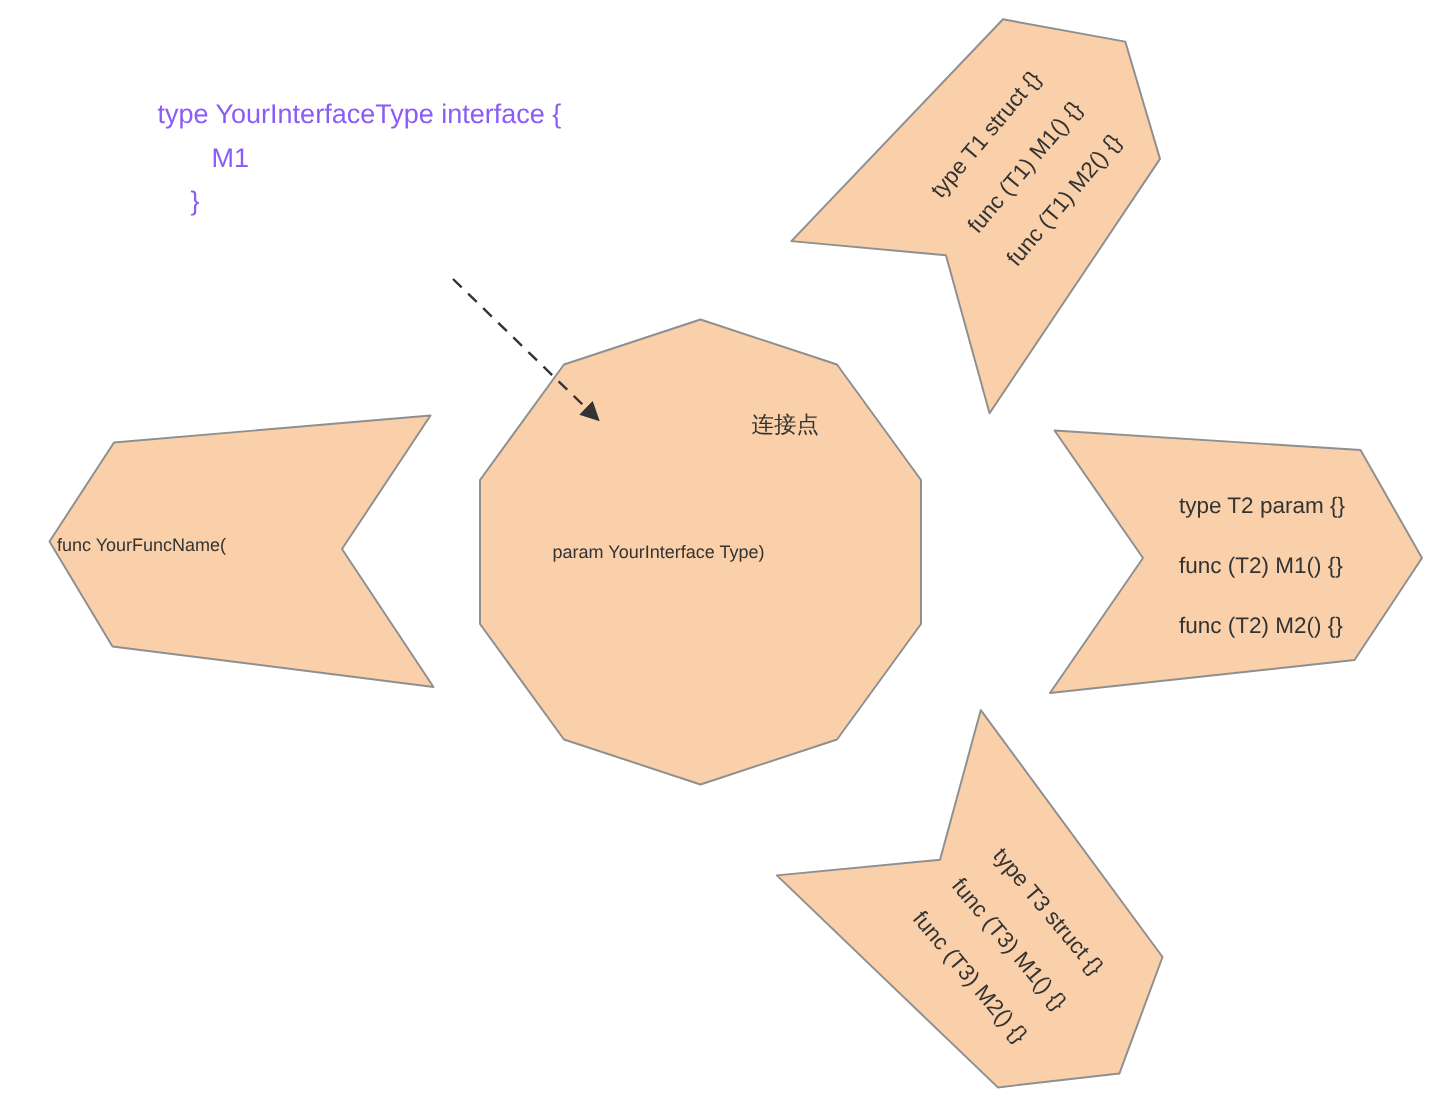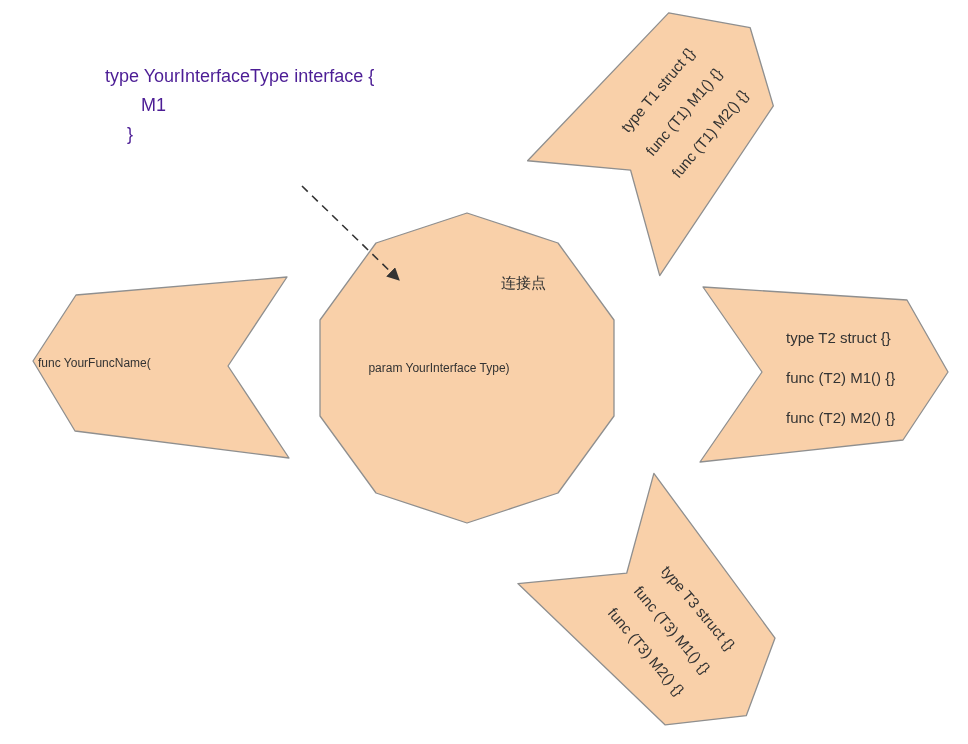--- a/index.html
+++ b/index.html
@@ -29,21 +29,21 @@
     stroke-width: 1.6;
     stroke-dasharray: 8 6;
     fill: none;
   }
   .code {
     position: absolute;
     left: 105px;
     top: 62px;
     font-size: 18px;
     line-height: 29px;
-    color: #4c1d95;
+    color: #8b5cf6;
     white-space: nowrap;
   }
   .code-line.ind { padding-left: 36px; }
   .code-line.ind-brace { padding-left: 22px; }
   .label {
     position: absolute;
     font-size: 12px;
     white-space: nowrap;
     color: #333333;
   }
@@ -124,21 +124,21 @@
   <div class="label hub-conn">连接点</div>
   <div class="label hub-param">param YourInterface Type)</div>
 
   <div class="impl-block t1">
     <div>type T1 struct {}</div>
     <div>func (T1) M1() {}</div>
     <div>func (T1) M2() {}</div>
   </div>
 
   <div class="impl-block t2">
-    <div>type T2 struct {}</div>
+    <div>type T2 param {}</div>
     <div>func (T2) M1() {}</div>
     <div>func (T2) M2() {}</div>
   </div>
 
   <div class="impl-block t3">
     <div>type T3 struct {}</div>
     <div>func (T3) M1() {}</div>
     <div>func (T3) M2() {}</div>
   </div>
 

